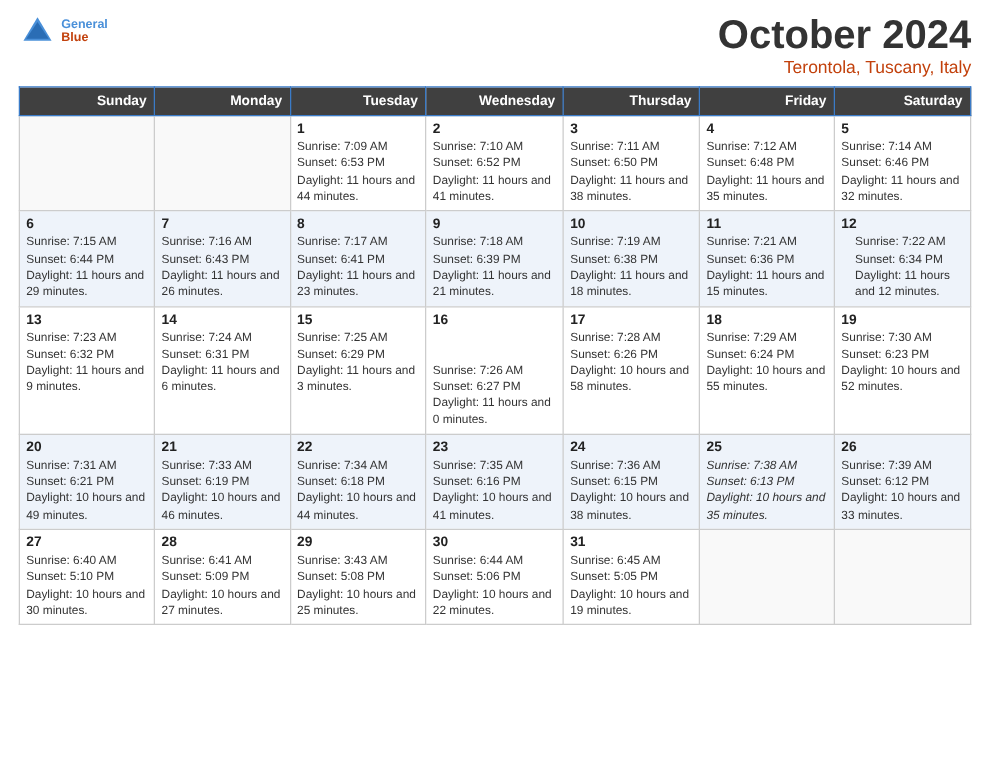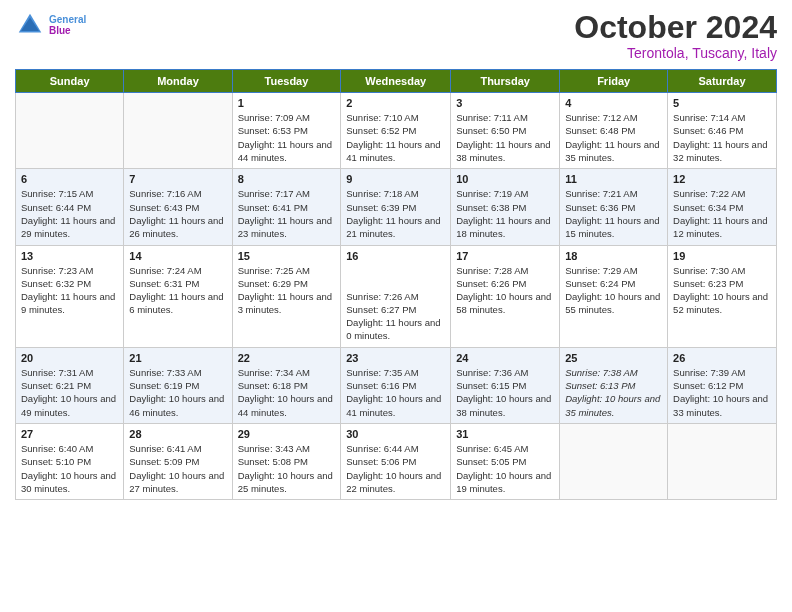--- a/index.html
+++ b/index.html
@@ -45,31 +45,31 @@
       margin-left: 11px;
     }
     .month-title {
       font-size: 32px;
       font-weight: bold;
       color: #333;
       line-height: 1.1;
     }
     .subtitle {
       font-size: 14px;
-      color: #a21caf;
+      color: #c2410c;
     }
     .calendar {
       width: 100%;
       border-collapse: collapse;
       font-size: 10px;
     }
     .calendar th {
-      background: #4d7c0f;
+      background: #404040;
       color: #fff;
-      text-align: center;
+      text-align: right;
       padding: 5px 6px;
       font-size: 11px;
       font-weight: bold;
       border: 1px solid #3a7bc8;
     }
     .calendar td {
       border: 1px solid #ccc;
       vertical-align: top;
       padding: 4px 5px;
       width: 113px;
@@ -105,21 +105,21 @@
 
 <div class="page">
   <div class="header">
     <div class="logo">
       <svg class="logo-icon" viewBox="0 0 40 40">
         <polygon points="20,5 35,30 5,30" fill="#4a90d9"></polygon>
         <polygon points="20,10 32,28 8,28" fill="#2a6db5"></polygon>
       </svg>
       <div class="logo-text">
         <div><span>General</span></div>
-        <div><span style="color:#a21caf">Blue</span></div>
+        <div><span style="color:#c2410c">Blue</span></div>
       </div>
     </div>
     <div class="title-block">
       <div class="month-title">October 2024</div>
       <div class="subtitle">Terontola, Tuscany, Italy</div>
     </div>
   </div>
 
   <table class="calendar">
     <thead>
@@ -200,21 +200,21 @@
 Daylight: 11 hours and 18 minutes.</div>
           </td>
           <td>
             <div class="day-num">11</div>
             <div class="day-info" style="white-space: pre-line;">Sunrise: 7:21 AM
 Sunset: 6:36 PM
 Daylight: 11 hours and 15 minutes.</div>
           </td>
           <td>
             <div class="day-num">12</div>
-            <div class="day-info" style="white-space: pre-line;">Sunrise: 7:22 AM
+            <div class="day-info" style="white-space: pre-line; margin-left: 11px;">Sunrise: 7:22 AM
 Sunset: 6:34 PM
 Daylight: 11 hours and 12 minutes.</div>
           </td>
         </tr>
         <tr>
           <td>
             <div class="day-num">13</div>
             <div class="day-info" style="white-space: pre-line;">Sunrise: 7:23 AM
 Sunset: 6:32 PM
 Daylight: 11 hours and 9 minutes.</div>

